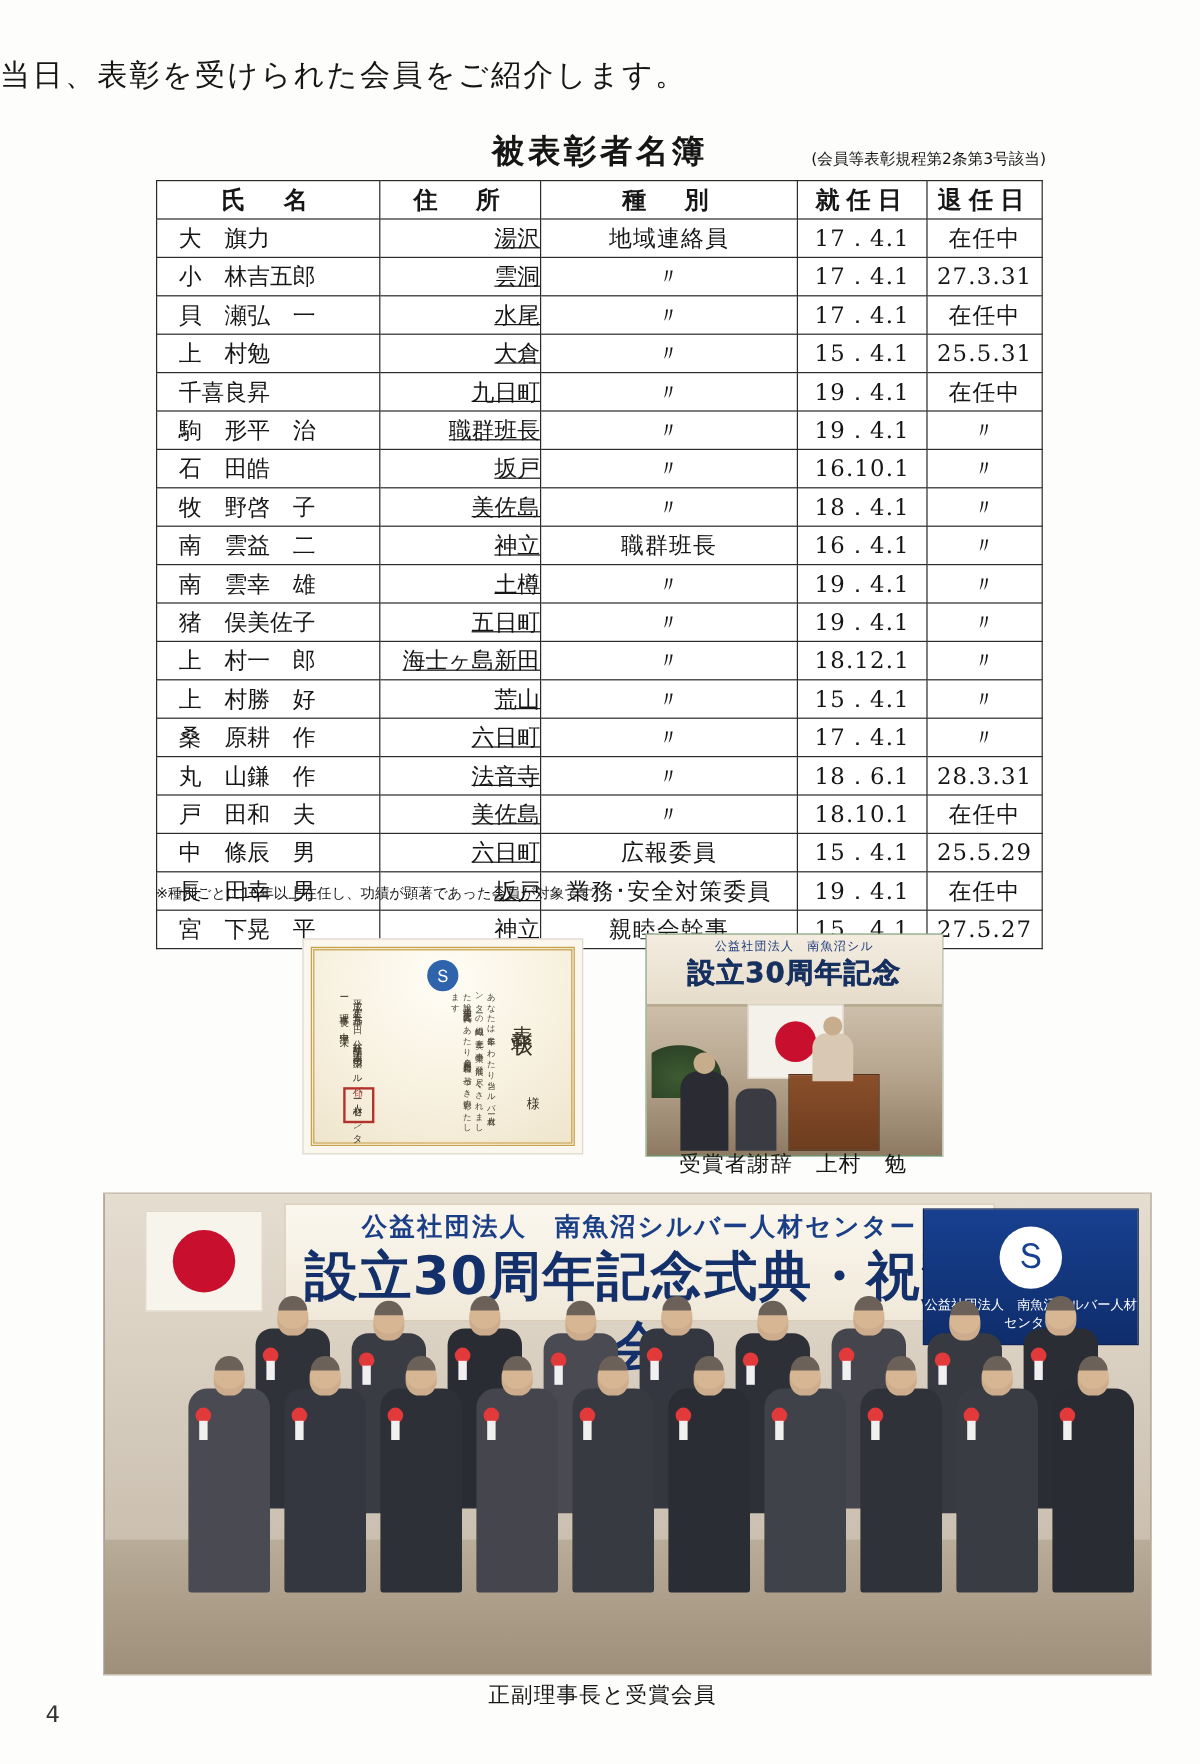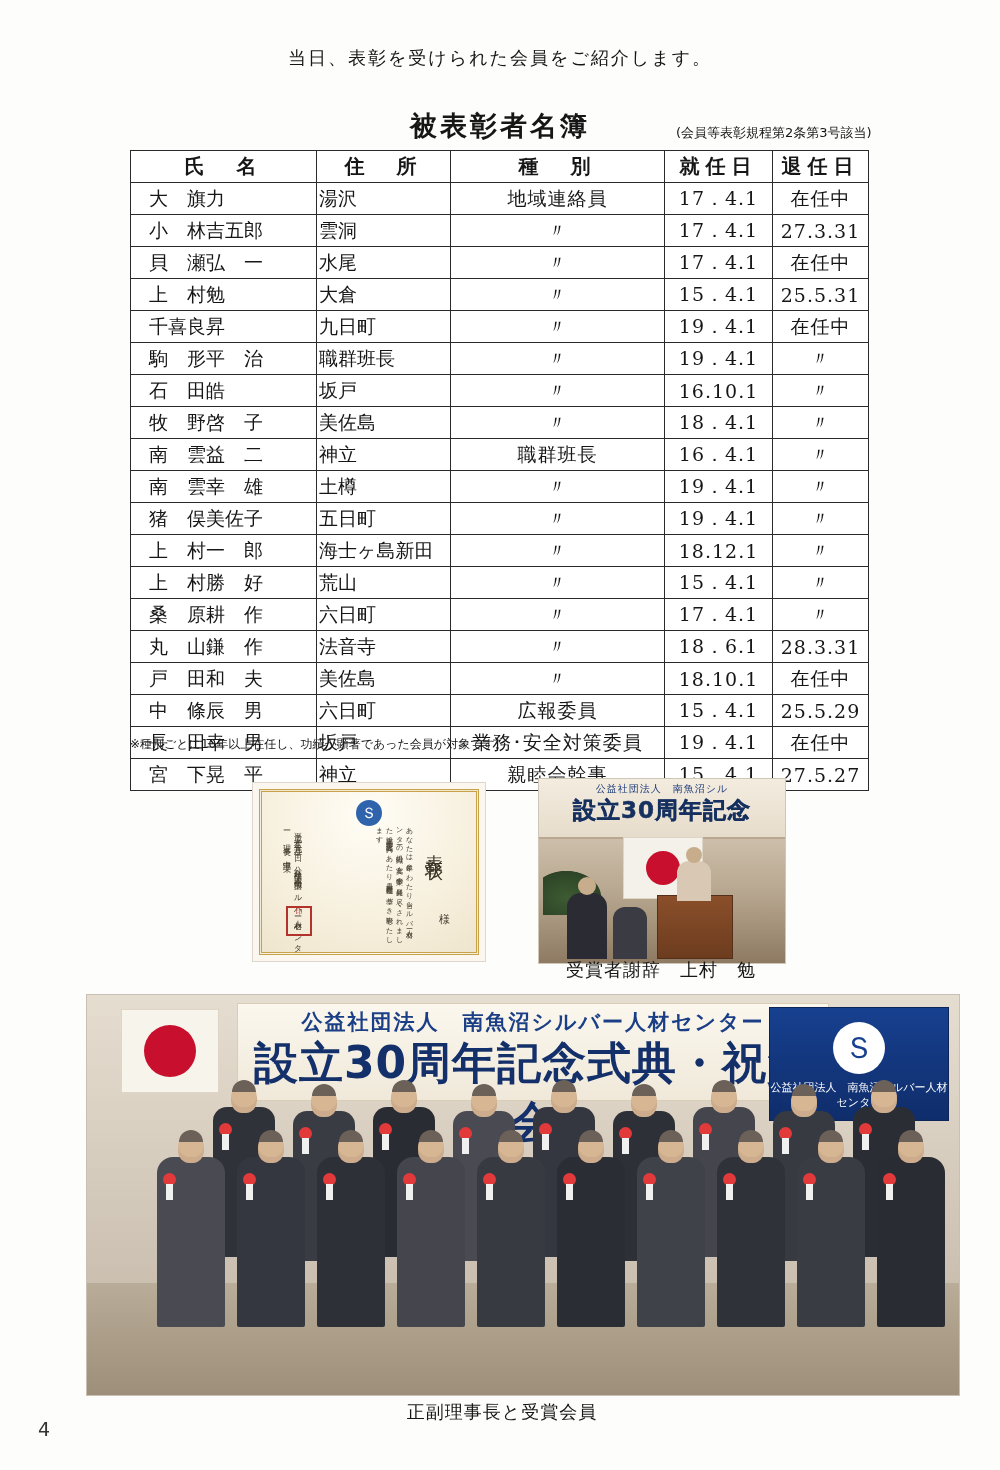--- a/index.html
+++ b/index.html
@@ -20,22 +20,21 @@
     width: 1000px;
     height: 1470px;
   }
 
   
   .intro-line {
     position: absolute;
     top: 46px;
     left: 0;
     width: 1000px;
-    text-align: center;
-    font-size: 18px;
+    font-size: 25px;
     letter-spacing: 2px;
     font-family: "DejaVu Serif", serif;
   }
   .doc-title {
     position: absolute;
     top: 108px;
     left: 0;
     width: 1000px;
     text-align: center;
     font-size: 27px;
@@ -84,23 +83,24 @@
     font-weight: bold;
     letter-spacing: 6px;
     font-size: 20px;
     margin-left: 39px;
   }
   table.award td.name {
     letter-spacing: 0;
     text-align: center;
   }
   table.award td.addr {
-    text-align: left;
+    text-align: right;
     padding-left: 2px;
     font-size: 19px;
+    text-decoration: underline;
   }
   table.award td.type {
     font-size: 19px;
     letter-spacing: 1px;
   }
   table.award td.date {
     font-size: 19px;
     letter-spacing: 1px;
   }
   .name-inner {

